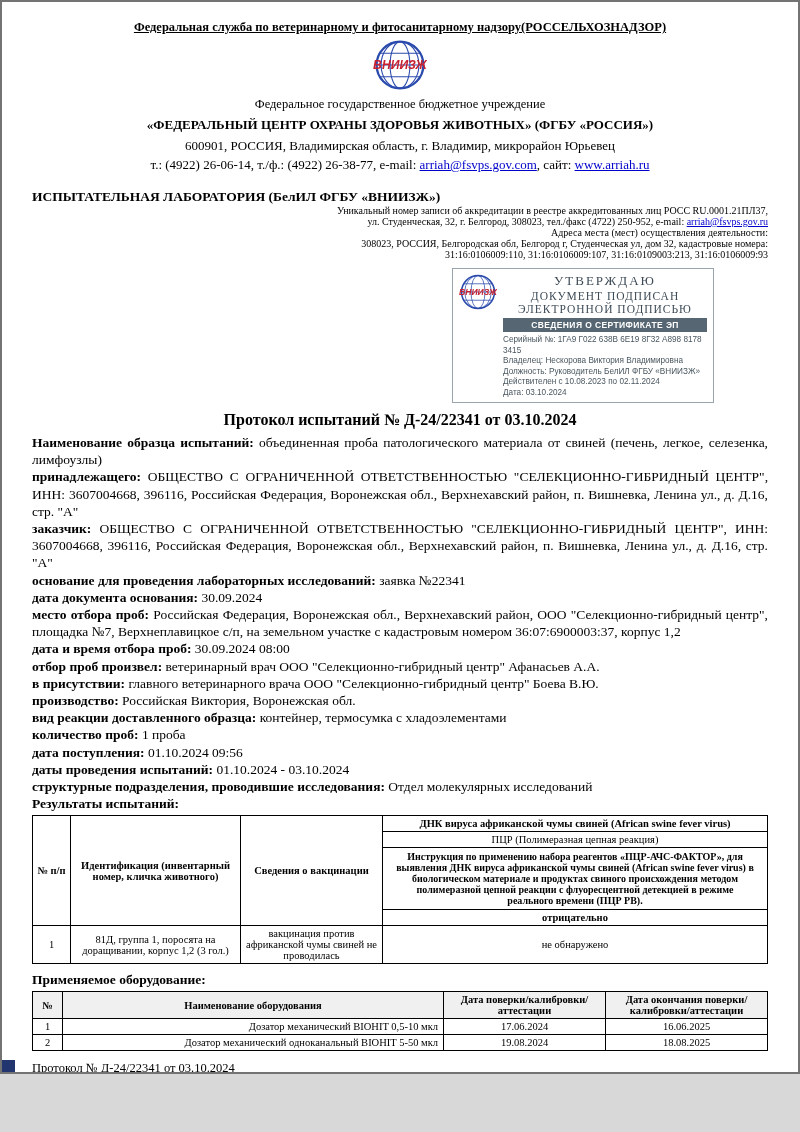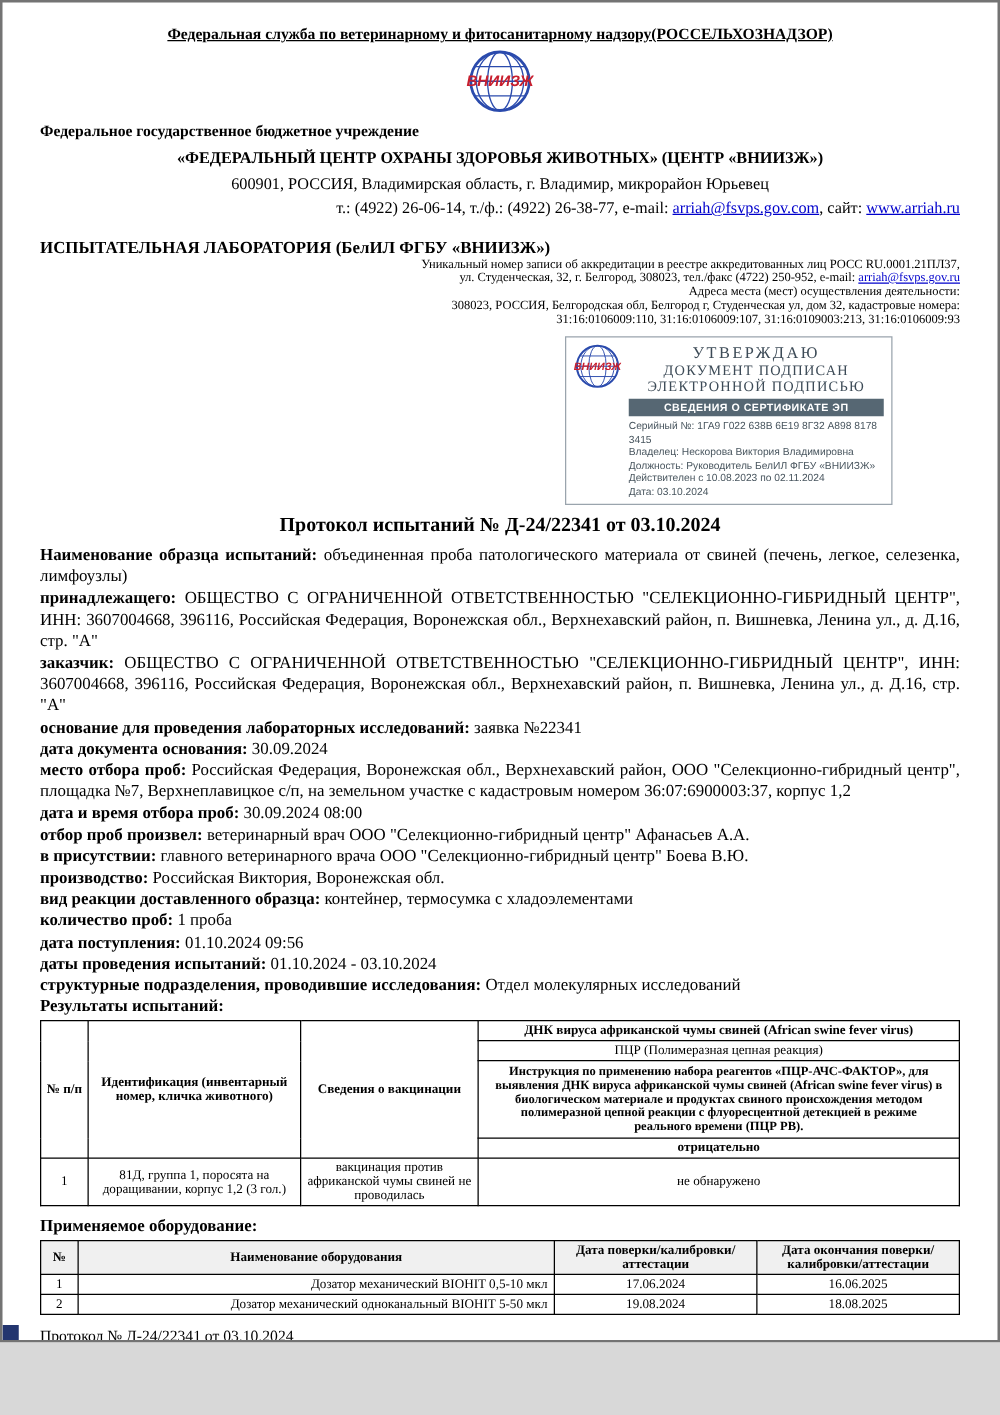--- a/index.html
+++ b/index.html
@@ -11,24 +11,24 @@
     font-family:"Liberation Serif", serif; color:#000;
   }
   p { margin:0; }
 
   .hdr-agency { font-weight:bold; text-decoration:underline; font-size:12.5px; text-align:center; margin-bottom:3px; }
   .logo-wrap { text-align:center; margin:1px 0; }
   .lgB { stroke:var(--logo_blue,#2b4bad); fill:none; }
   .lgC { stroke:var(--logo_blue,#2b4bad); fill:#fff; }
   .lgT { fill:var(--logo_red,#c81f2e); font-weight:bold; font-style:italic;
          font-family:"Liberation Sans", sans-serif; }
-  .hdr-type { font-weight:bold; font-size:12.5px; margin-top:1px; }
+  .hdr-type { font-weight:normal; font-size:12.5px; text-align:center; margin-top:1px; }
   .hdr-name { font-weight:bold; font-size:13px; text-align:center; margin-top:5px; }
   .hdr-addr { font-size:13px; text-align:center; margin-top:5px; }
-  .hdr-contacts { font-size:13px; text-align:right; margin-top:3px; }
+  .hdr-contacts { font-size:13px; text-align:center; margin-top:3px; }
   a.lnk { color:var(--link,#0000cc); text-decoration:underline; cursor:pointer; }
 
   .lab-title { font-weight:bold; font-size:13.5px; text-align:left; margin-top:16px; }
   .lab-line { font-size:10px; text-align:right; margin-top:0; }
 
   .stamp {
     width:262px; margin:8px 54px 2px auto; border:1px solid #9aa4ad;
     padding:4px 6px; color:#3d4b57; display:flex; gap:6px; align-items:flex-start;
   }
   .stamp-right { flex:1; }
@@ -83,21 +83,21 @@
           <line x1="3" y1="30" x2="57" y2="30"></line>
           <line x1="3" y1="43" x2="57" y2="43"></line>
           <ellipse cx="30" cy="30" rx="11" ry="26"></ellipse>
           <ellipse cx="30" cy="30" rx="21" ry="26"></ellipse>
         </g>
         <text class="lgT" x="30" y="34.5" text-anchor="middle" font-size="13.5">ВНИИЗЖ</text>
       </svg>
     </div>
 
     <p class="hdr-type">Федеральное государственное бюджетное учреждение</p>
-    <p class="hdr-name">«ФЕДЕРАЛЬНЫЙ ЦЕНТР ОХРАНЫ ЗДОРОВЬЯ ЖИВОТНЫХ» (ЦЕНТР «ВНИИЗЖ»)</p>
+    <p class="hdr-name">«ФЕДЕРАЛЬНЫЙ ЦЕНТР ОХРАНЫ ЗДОРОВЬЯ ЖИВОТНЫХ» (ФГБУ «РОССИЯ»)</p>
     <p class="hdr-addr">600901, РОССИЯ, Владимирская область, г. Владимир, микрорайон Юрьевец</p>
     <p class="hdr-contacts"><span>т.: (4922) 26-06-14, т./ф.: (4922) 26-38-77, e-mail: </span><a class="lnk">arriah@fsvps.gov.com</a><span>, сайт: </span><a class="lnk">www.arriah.ru</a></p>
   </div>
 
   <div>
     <p class="lab-title">ИСПЫТАТЕЛЬНАЯ ЛАБОРАТОРИЯ (БелИЛ ФГБУ «ВНИИЗЖ»)</p>
     <p class="lab-line">Уникальный номер записи об аккредитации в реестре аккредитованных лиц РОСС RU.0001.21ПЛ37,</p>
     <p class="lab-line"><span>ул. Студенческая, 32, г. Белгород, 308023, тел./факс (4722) 250-952, e-mail: </span><a class="lnk">arriah@fsvps.gov.ru</a></p>
     <p class="lab-line">Адреса места (мест) осуществления деятельности:</p>
     <p class="lab-line">308023, РОССИЯ, Белгородская обл, Белгород г, Студенческая ул, дом 32, кадастровые номера:</p>

